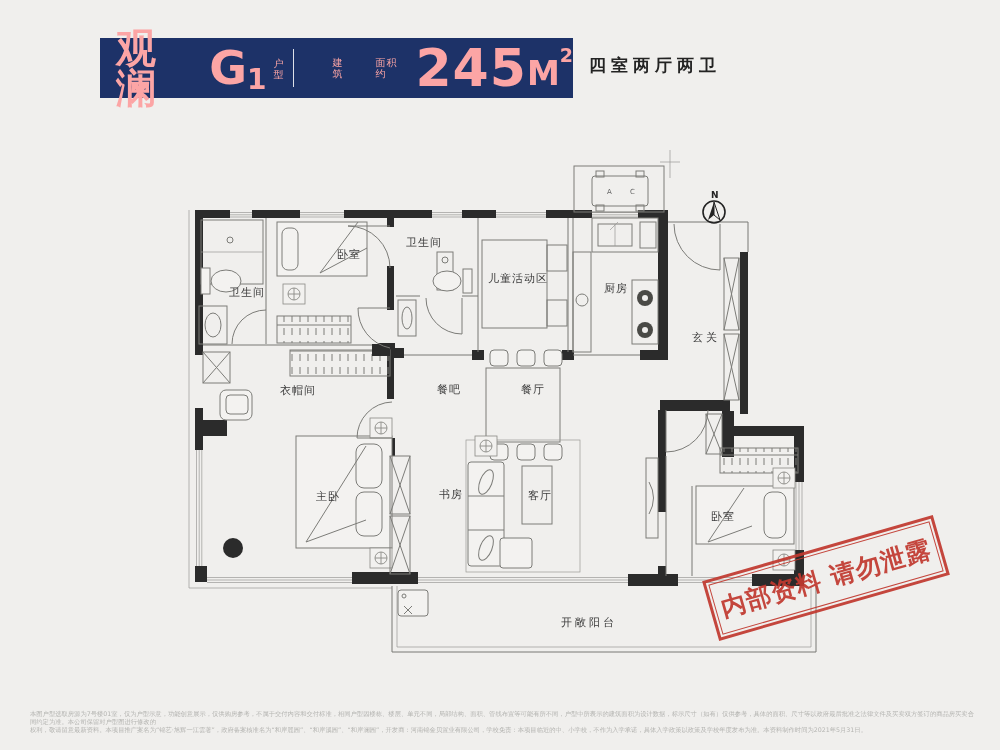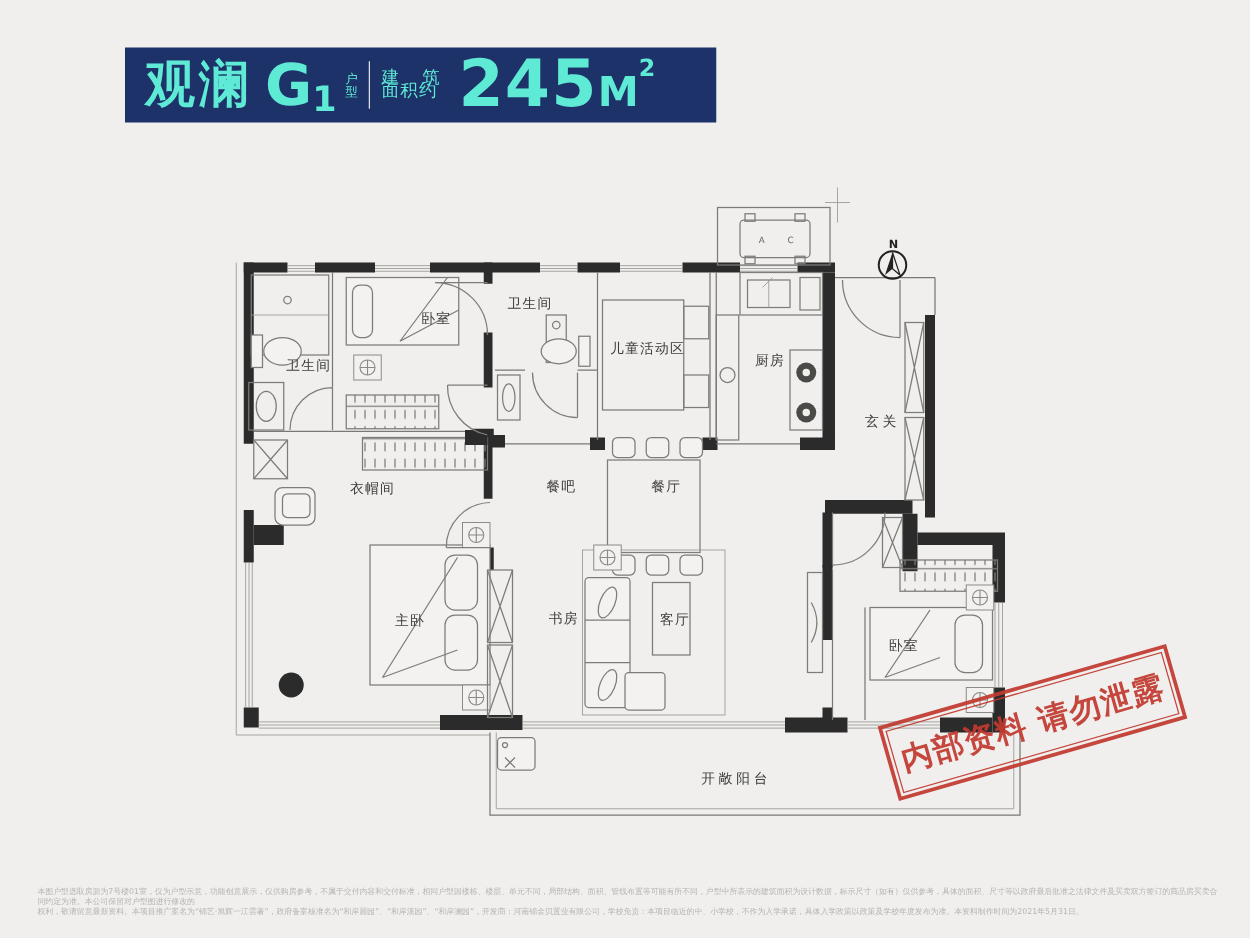--- a/index.html
+++ b/index.html
@@ -1,27 +1,27 @@
 <!DOCTYPE html>
 <html><head>
 <meta charset="utf-8">
 <style>
   html,body{margin:0;padding:0;}
   body{background:#e9e8e6;font-family:"DejaVu Sans","Liberation Sans",sans-serif;}
   #page{position:relative;width:1000px;height:750px;background:#f0efed;overflow:hidden;}
 
   
   .banner{position:absolute;left:100px;top:38px;width:473px;height:60px;
-    display:flex;align-items:center;padding-left:16px;box-sizing:border-box;color:#5eead4;}
+    display:flex;align-items:center;padding-left:16px;box-sizing:border-box;color:#fca5a5;}
   .banner .cn{font-size:40px;font-weight:700;letter-spacing:3px;line-height:1;}
   .banner .g{font-size:46px;font-weight:700;line-height:1;margin-left:10px;}
   .banner .one{font-size:28px;font-weight:700;line-height:1;align-self:flex-end;margin-bottom:4px;}
   .banner .hx{display:flex;flex-direction:column;font-size:10px;line-height:11px;margin-left:7px;margin-top:2px;}
   .banner .vline{width:1px;height:38px;background:rgba(255,255,255,.85);margin:0 9px 0 9px;}
-  .banner .acap{display:flex;flex-direction:column;font-size:14px;line-height:11px;}
+  .banner .acap{display:flex;flex-direction:row;font-size:10px;line-height:11px;margin-left:30px;}
   .banner .acap .l1{letter-spacing:7px;}
   .banner .acap .l2{letter-spacing:1px;}
   .banner .num{font-size:52px;font-weight:700;line-height:1;margin-left:8px;letter-spacing:1px;}
   .banner .mu{font-size:33px;font-weight:700;line-height:1;align-self:center;margin-top:10px;}
   .banner .sup{font-size:19px;font-weight:700;line-height:1;align-self:flex-start;margin-top:8px;}
   .layout-summary{position:absolute;left:589px;top:54px;font-size:17px;font-weight:700;
     letter-spacing:5px;color:#232323;}
 
   
   svg.plan{position:absolute;left:0;top:0;}
@@ -61,20 +61,21 @@
     </span>
     <span class="vline"></span>
     <span class="acap">
       <span class="l1">建 筑</span>
       <span class="l2">面积约</span>
     </span>
     <span class="num">245</span>
     <span class="mu">M</span>
     <span class="sup">2</span>
   </div>
+  <div class="layout-summary">四室两厅两卫</div>
 
   <svg class="plan" width="1000" height="750" viewBox="0 0 1000 750">
     <defs>
       <pattern id="wr" width="8" height="26" patternUnits="userSpaceOnUse">
         <path d="M4,3 V10 M4,16 V23" stroke="#7c7c78" stroke-width="1" fill="none"></path>
         <path d="M0,13 H8" stroke="#7c7c78" stroke-width="1"></path>
       </pattern>
       <g id="fx">
         <rect x="-11" y="-10" width="22" height="20" fill="#f2f1ef" stroke="#8a8a86" stroke-width=".8"></rect>
         <circle r="6" fill="none" stroke="#8a8a86" stroke-width=".9"></circle>

